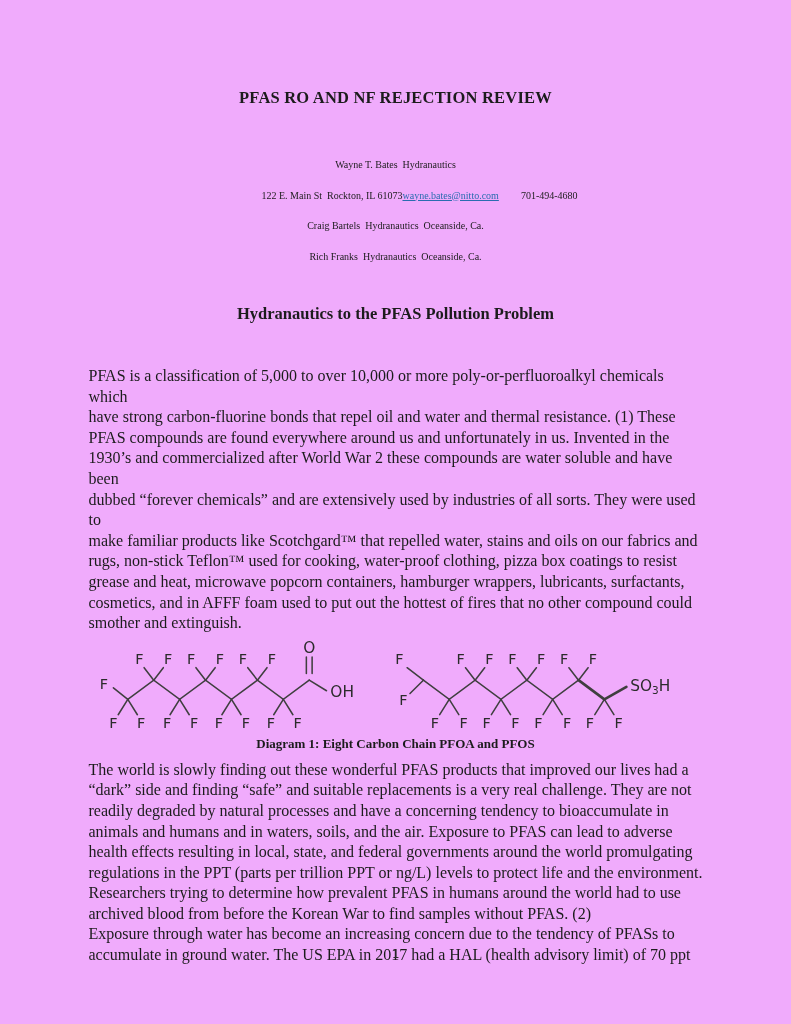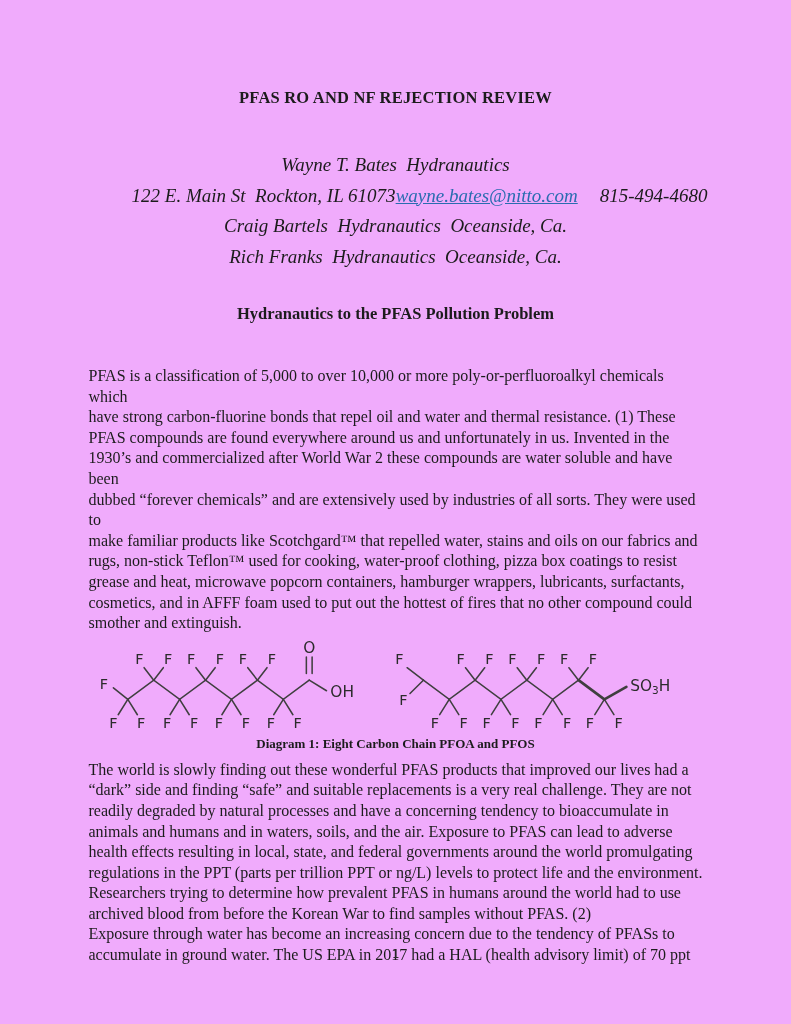--- a/index.html
+++ b/index.html
@@ -11,21 +11,21 @@
     color:#1c1c1c;
     overflow:hidden;
   }
   .doc-title{
     margin-top:88px;
     text-align:center;
     font-weight:bold;
     font-size:16.5px;
     letter-spacing:.2px;
   }
-  .authors{margin-top:42px;text-align:center;font-style:italic;font-size:19px;}
+  .authors{margin-top:42px;text-align:center;font-size:10px;}
   .author-line{line-height:30.5px;white-space:pre-wrap;}
   .contact-line{line-height:30.5px;display:flex;justify-content:center;align-items:baseline;padding-left:48px;}
   .contact-line .addr{white-space:pre-wrap;}
   .email-link{color:#2a6cb0;text-decoration:underline;margin:0 16px 0 0;cursor:pointer;}
   .phone{margin-left:6px;}
   .section-heading{
     margin-top:32px;
     text-align:center;
     font-weight:bold;
     font-size:16.5px;
@@ -73,21 +73,21 @@
 
 <div class="page">
 
   <div class="doc-title">PFAS RO AND NF REJECTION REVIEW</div>
 
   <div class="authors">
     <div class="author-line">Wayne T. Bates  Hydranautics</div>
     <div class="contact-line">
       <span class="addr">122 E. Main St  Rockton, IL 61073</span>
       <span class="email-link">wayne.bates@nitto.com</span>
-      <span class="phone">815-494-4680</span>
+      <span class="phone">701-494-4680</span>
     </div>
     <div class="author-line">Craig Bartels  Hydranautics  Oceanside, Ca.</div>
     <div class="author-line">Rich Franks  Hydranautics  Oceanside, Ca.</div>
   </div>
 
   <div class="section-heading">Hydranautics to the PFAS Pollution Problem</div>
 
   <div class="content">
 
     <div class="para p1">PFAS is a classification of 5,000 to over 10,000 or more poly-or-perfluoroalkyl chemicals which

